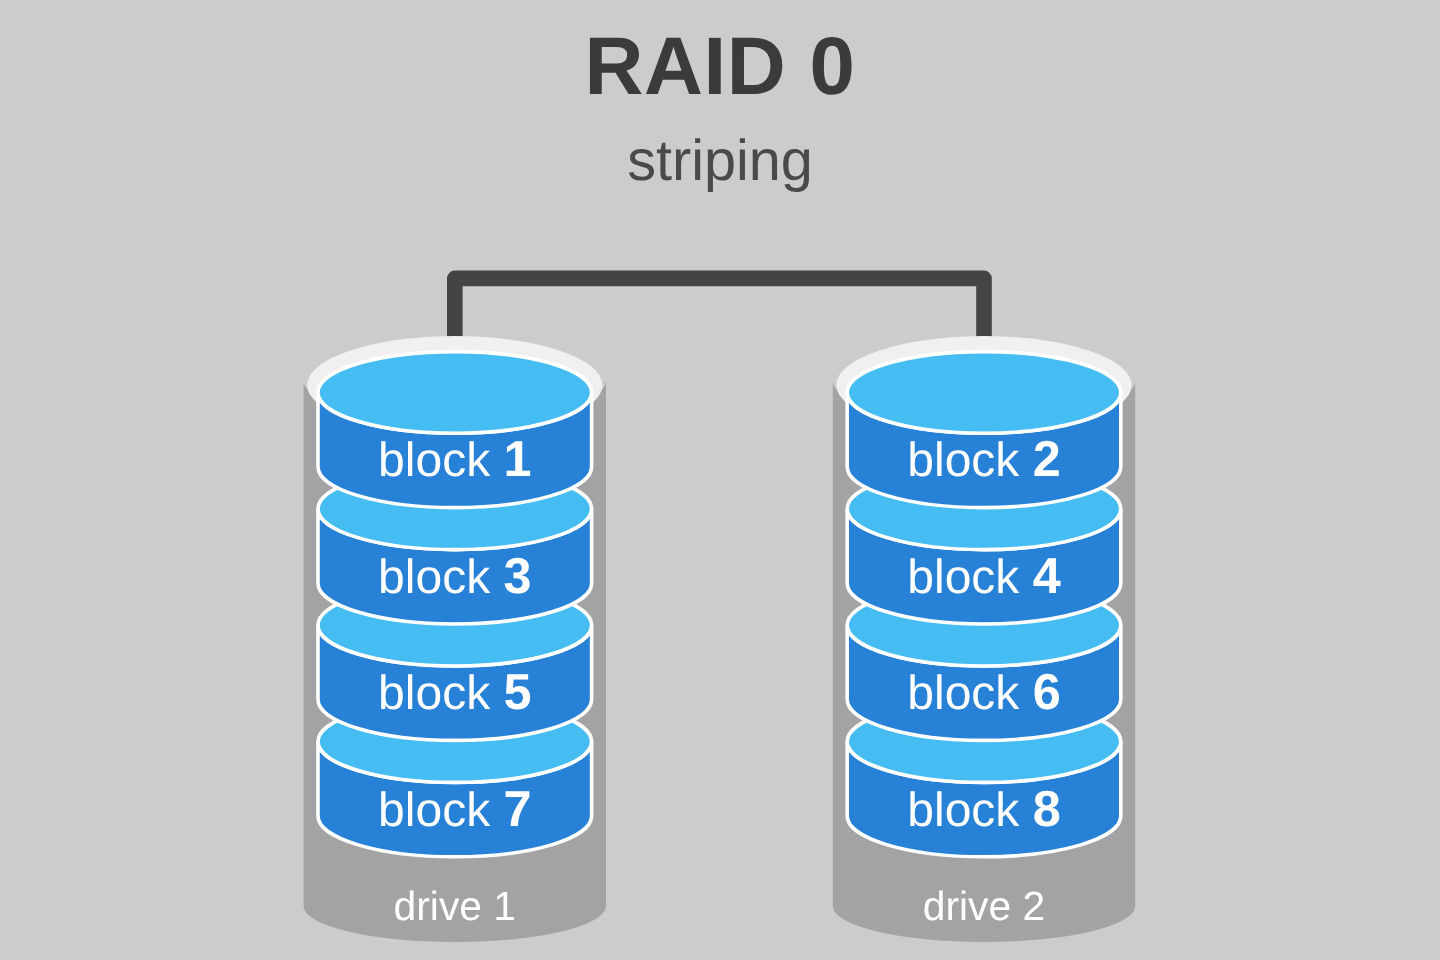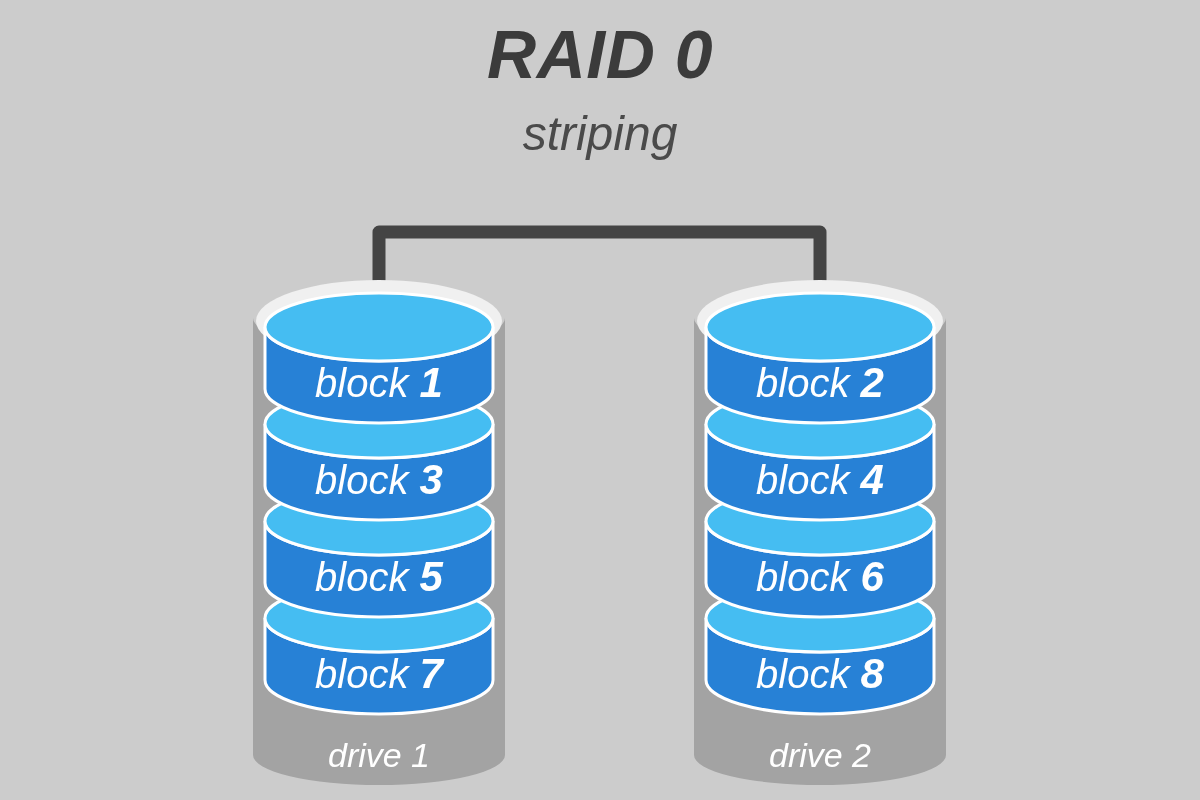--- a/index.html
+++ b/index.html
@@ -10,21 +10,20 @@
     width: 1200px;
     height: 800px;
     overflow: hidden;
     font-family: "Liberation Sans", sans-serif;
   }
   #stage {
     position: relative;
     width: 968px;
     height: 800px;
     background: #cccccc;
-    font-style: italic;
   }
   #diagram {
     position: absolute;
     inset: 0;
     width: 1200px;
     height: 800px;
     display: block;
   }
   .title-text {
     font-family: "Liberation Sans", sans-serif;

